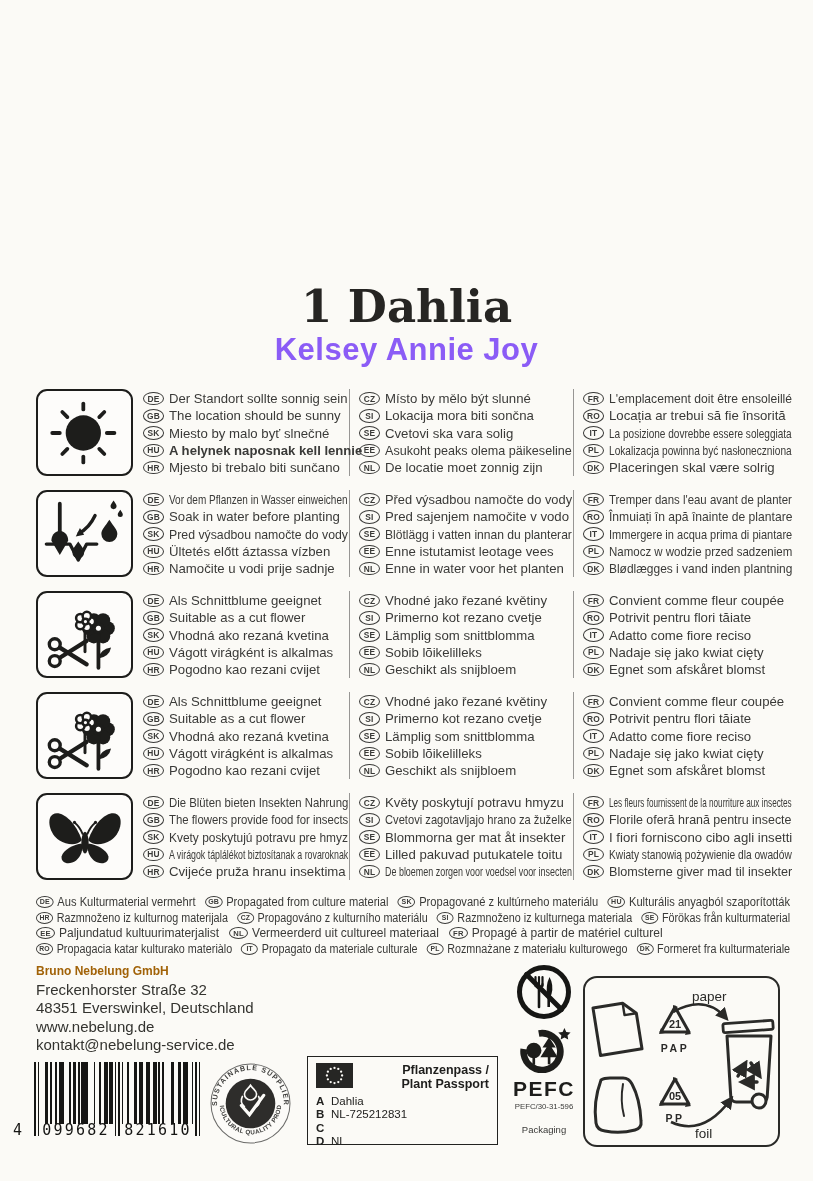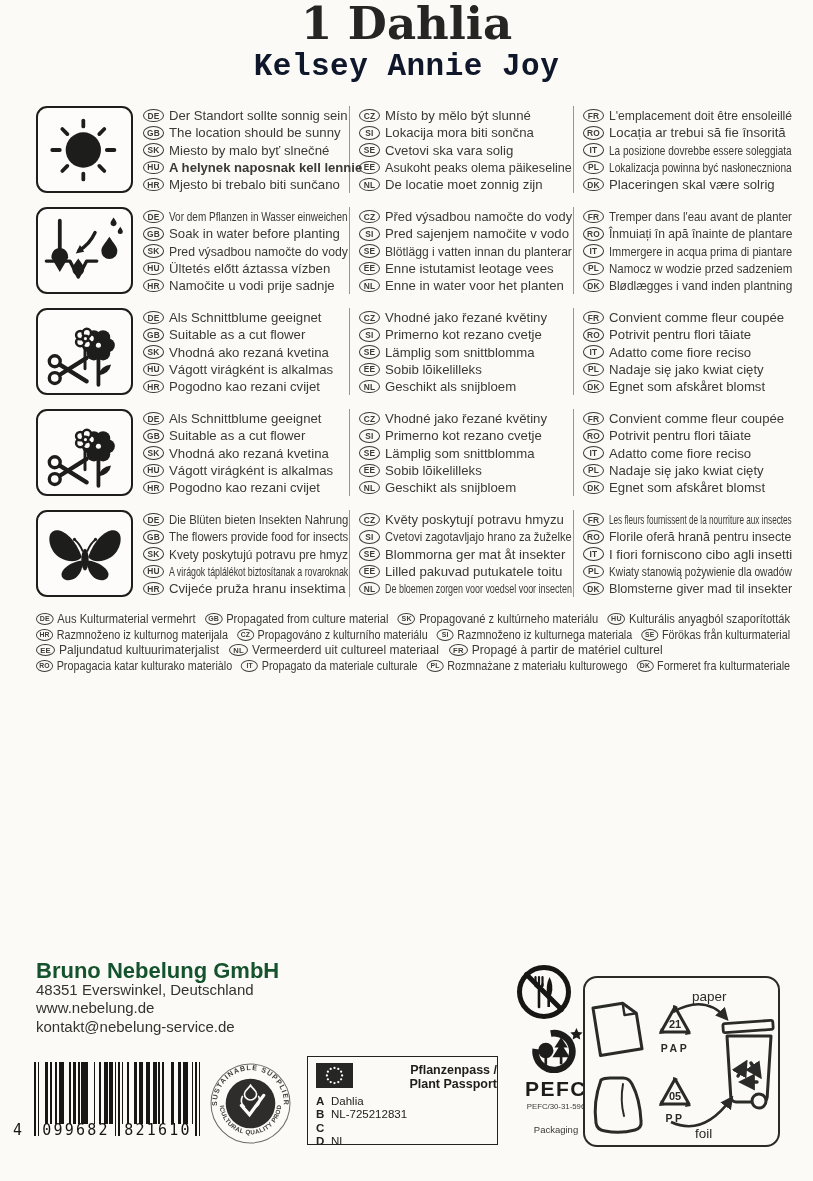--- a/index.html
+++ b/index.html
@@ -1,22 +1,22 @@
 <!DOCTYPE html>
 <html><head>
 <meta charset="utf-8">
 <style>
   html,body{margin:0;padding:0;}
   body{background:#e8e8e6;}
   .page{position:relative;width:813px;height:1181px;background:#fbfaf6;overflow:hidden;
         font-family:"Liberation Sans",sans-serif;color:#3a3a38;margin:0 auto;}
   
-  .title-block{text-align:center;}
+  .title-block{padding-top:283px;text-align:center;}
   .title-main{font-family:"DejaVu Serif",serif;font-weight:bold;font-size:45px;line-height:48px;color:#262523;}
-  .title-sub{font-family:Liberation Mono, monospace;font-weight:bold;font-size:31px;line-height:38px;color:#0f172a;letter-spacing:0.5px;}
+  .title-sub{font-family:Liberation Sans, sans-serif;font-weight:bold;font-size:31px;line-height:38px;color:#8b5cf6;letter-spacing:0.5px;}
   
   .rows{margin-top:20px;}
   .inst-row{display:flex;align-items:stretch;margin:0 0 14px 36px;height:87px;}
   .icon-box{box-sizing:border-box;width:97px;height:87px;border:2.5px solid #1d1d1b;border-radius:11px;
             background:#fdfcfa;flex:none;display:flex;align-items:center;justify-content:center;}
   .icon-box svg{display:block;}
   .col{box-sizing:border-box;padding-top:1px;flex:none;display:flex;flex-direction:column;justify-content:space-between;}
   .col-0{width:206px;margin-left:10px;}
   .col-1{width:224px;border-left:1px solid #97969400;border-left:1px solid #979694;padding-left:9px;}
   .col-2{width:220px;border-left:1px solid #979694;padding-left:9px;}
@@ -25,43 +25,43 @@
               display:flex;align-items:center;justify-content:center;font-size:8.4px;font-weight:bold;
               letter-spacing:0.2px;margin-right:5px;color:#3a3a38;}
   .entry .txt{flex:none;display:inline-block;transform-origin:0 60%;}
   
   .prop-block{margin:6px 23px 0 36px;}
   .prop-line{display:flex;flex-wrap:nowrap;gap:0 10px;height:15.7px;align-items:center;transform-origin:0 50%;width:754px;}
   .prop-item{display:flex;align-items:center;font-size:12px;white-space:nowrap;flex:none;}
   .prop-item .lang-badge{width:19px;height:12px;font-size:7.6px;margin-right:4px;}
   
   .company{position:absolute;left:36px;top:961px;}
-  .company-name{font-weight:bold;font-size:22px;line-height:20px;color:#14532d;}
+  .company-name{font-weight:bold;font-size:12px;line-height:20px;color:#a16207;}
   .company-line{font-size:15px;line-height:18.4px;color:#33332f;}
   
   .barcode{position:absolute;left:34px;top:1062px;width:167px;height:80px;}
   .bc-bars{display:flex;align-items:flex-start;height:74px;}
   .bc-bars div{flex:none;width:1.754px;height:62px;}
   .bc-bars div.b1{background:#161614;}
   .bc-bars div.guard{height:74px;}
   .bc-digit{position:absolute;top:59px;font-family:"DejaVu Sans Mono",monospace;font-size:15px;color:#161614;}
   .bc-first{left:-21px;}
   .bc-left{left:6px;width:72px;text-align:center;letter-spacing:2.2px;}
   .bc-right{left:88px;width:72px;text-align:center;letter-spacing:2.2px;}
   
   .sus-badge{position:absolute;left:210px;top:1063px;}
   .passport{position:absolute;left:307px;top:1056px;width:191px;height:89px;box-sizing:border-box;
-            border:1.6px solid #222220;padding:6px 0 4px 8px;}
+            border:1.6px solid #222220;padding:6px 8px 4px 8px;}
   .pp-head{display:flex;align-items:flex-start;}
   .pp-title{flex:1;text-align:right;font-weight:bold;font-size:12.5px;line-height:14px;color:#1e1e1c;}
   .pp-rows{margin-top:4px;}
   .pp-row{display:flex;font-size:11.5px;line-height:13.4px;color:#222220;}
   .pp-key{font-weight:bold;width:15px;flex:none;}
   .nofood{position:absolute;left:515px;top:963px;}
-  .pefc{position:absolute;left:514px;top:1026px;width:84px;text-align:center;color:#1d1d1b;}
+  .pefc{position:absolute;left:502px;top:1026px;width:84px;text-align:center;color:#1d1d1b;}
   .pefc-name{font-weight:bold;font-size:21px;letter-spacing:1.5px;line-height:21px;margin-top:1px;}
   .pefc-license{font-size:7.8px;color:#3a3a38;margin-top:3px;}
   .pefc-caption{font-size:9.5px;color:#3a3a38;margin-top:13px;}
   .recycle-box{position:absolute;left:583px;top:976px;width:197px;height:171px;box-sizing:border-box;
                border:2.2px solid #2a2a28;border-radius:14px;}
   svg text{font-family:"Liberation Sans",sans-serif;}
 </style>
 </head>
 <body>
 
@@ -590,20 +590,21 @@
         </span>
         <span class="prop-item">
           <span class="lang-badge">DK</span>
           <span class="txt">Formeret fra kulturmateriale</span>
         </span>
       </div>
     </div>
 
   <div class="company">
     <div class="company-name">Bruno Nebelung GmbH</div>
+    <div class="company-line">Freckenhorster Straße 32</div>
     <div class="company-line">48351 Everswinkel, Deutschland</div>
     <div class="company-line">www.nebelung.de</div>
     <div class="company-line">kontakt@nebelung-service.de</div>
   </div>
 
   <div class="barcode">
     <div class="bc-bars" id="bc-bars">
         <div class="b1 guard"></div>
         <div class="guard"></div>
         <div class="b1 guard"></div>

